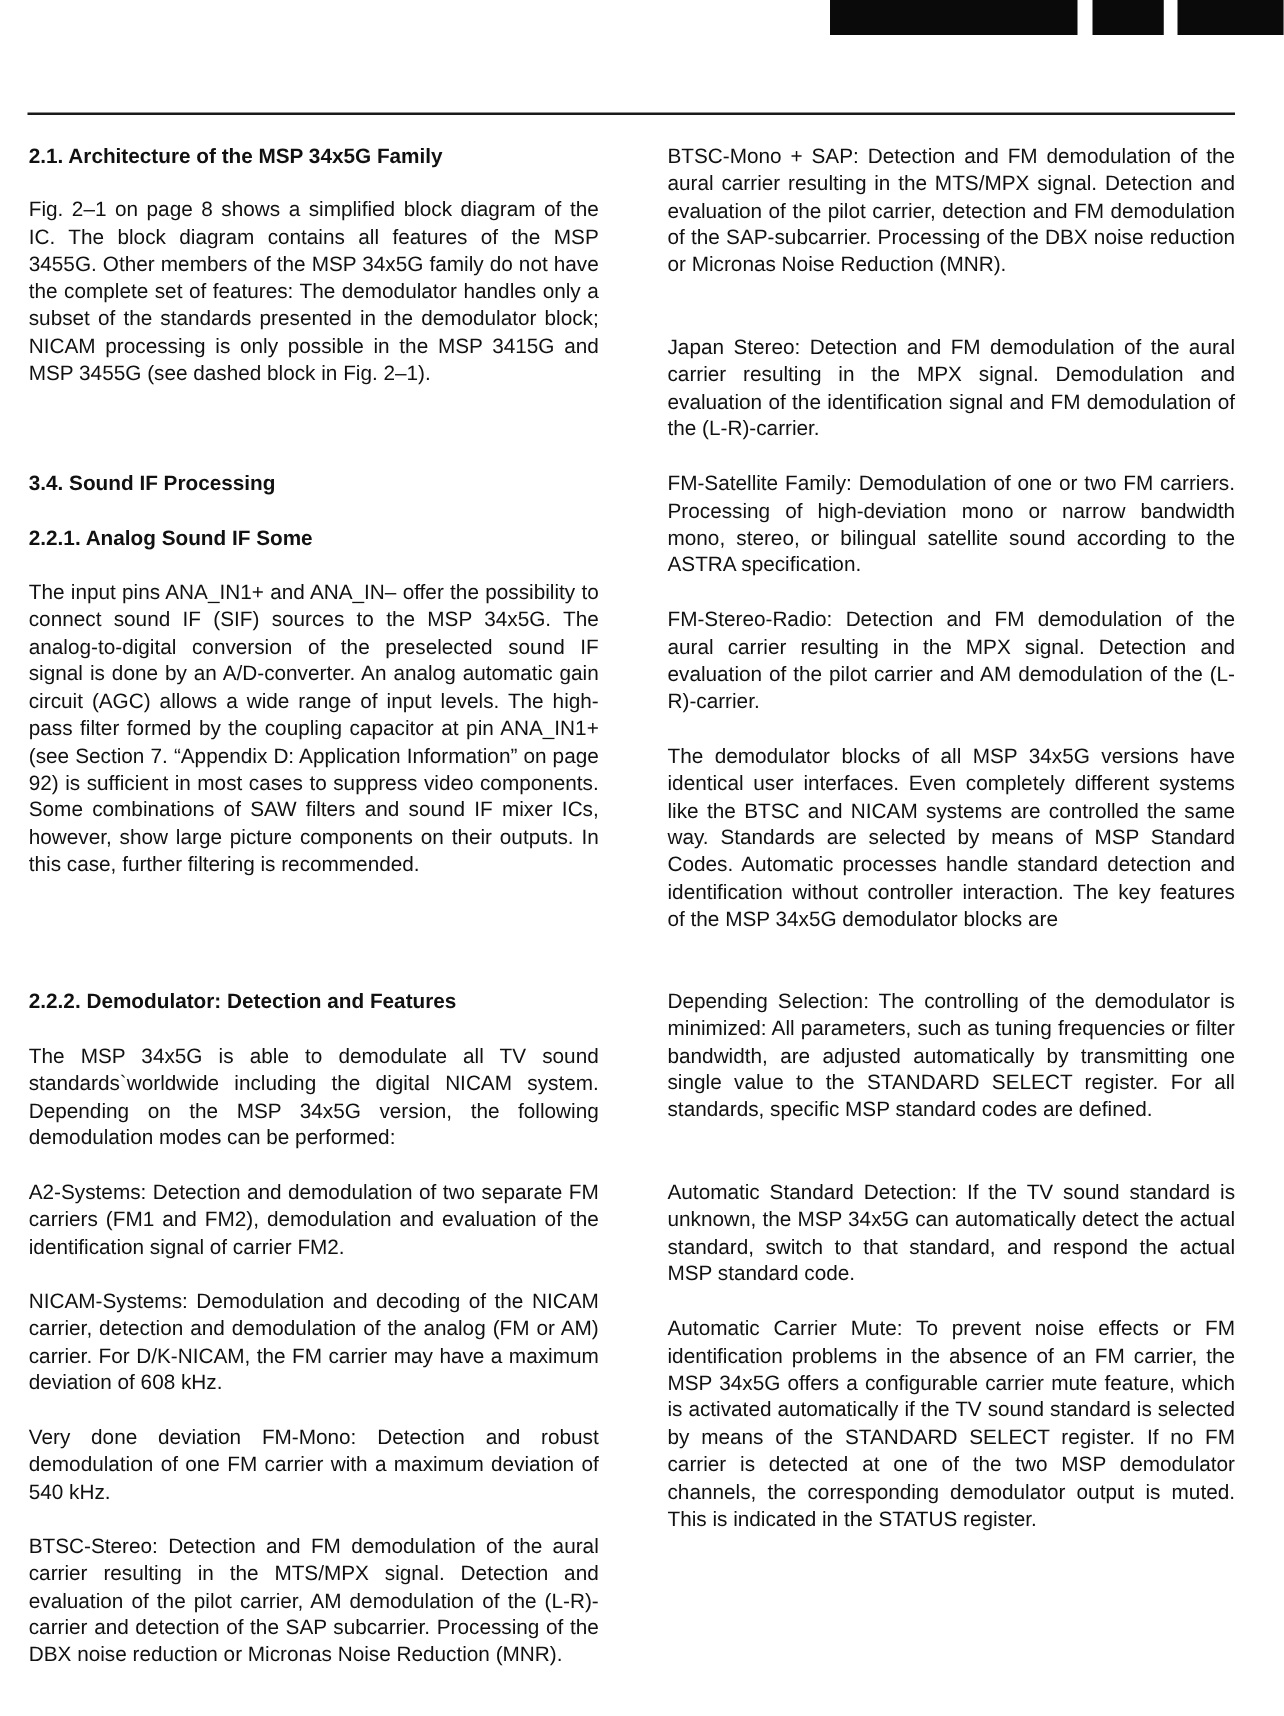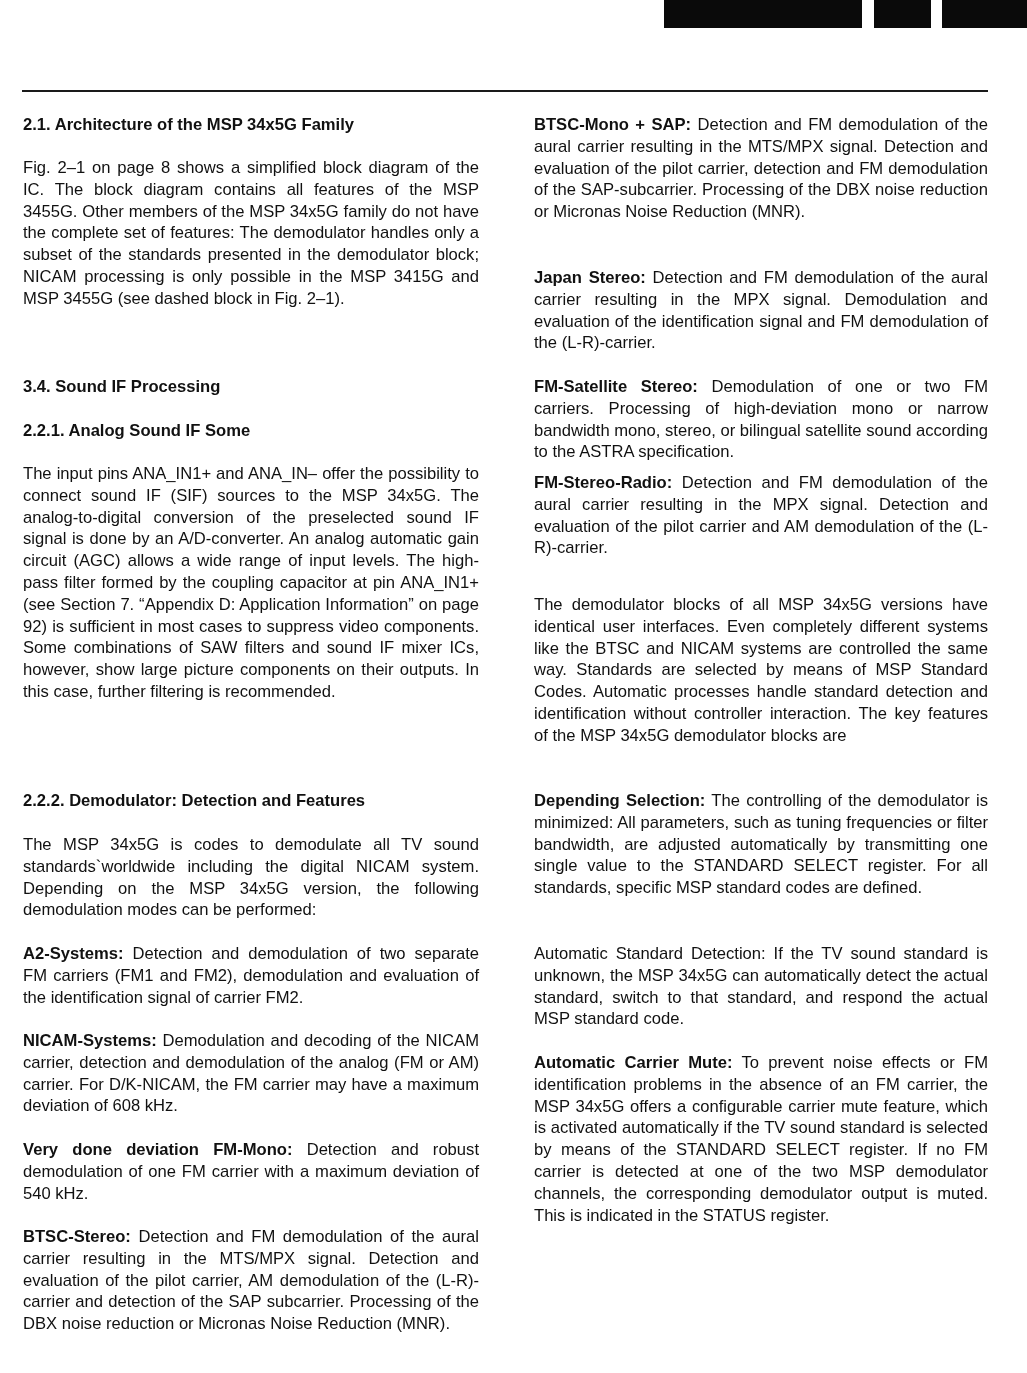--- a/index.html
+++ b/index.html
@@ -12,21 +12,21 @@
     #tab2 { left: 874px; width: 57px; }
     #tab3 { left: 942px; width: 85px; }
     .rule { position: absolute; left: 22px; top: 90px; width: 966px; height: 2px; background: #1a1a1a; }
     .col { position: absolute; top: 114px; width: 456px; font-size: 16.6px; line-height: 21.8px; }
     #col-left { left: 23px; }
     #col-right { left: 534px; width: 454px; }
     .block { position: absolute; left: 0; width: 100%; text-align: justify; }
     .block p { margin: 0; }
     .last-line-left { text-align-last: left; }
     h2 { margin: 0; font-size: 16.6px; font-weight: bold; line-height: 21.8px; }
-    b { font-weight: bold; }
+    b { font-weight: normal; }
   </style>
 </head>
 <body>
 
 <div class="tab-block" id="tab1"></div>
 <div class="tab-block" id="tab2"></div>
 <div class="tab-block" id="tab3"></div>
 <div class="rule"></div>
 
 <div class="col" id="col-left">
@@ -44,21 +44,21 @@
     <h2>2.2.1. Analog Sound IF Some</h2>
   </div>
   <div class="block last-line-left" style="top:349px">
     <p>The input pins ANA_IN1+ and ANA_IN– offer the possibility to connect sound IF (SIF) sources to the MSP 34x5G. The analog-to-digital conversion of the preselected sound IF signal is done by an A/D-converter. An analog automatic gain circuit (AGC) allows a wide range of input levels. The high-pass filter formed by the coupling capacitor at pin ANA_IN1+ (see Section 7. “Appendix D: Application Information” on page 92) is sufficient in most cases to suppress video components. Some combinations of SAW filters and sound IF mixer ICs, however, show large picture components on their outputs. In this case, further filtering is recommended.</p>
   </div>
 
   <div class="block" style="top:676px">
     <h2>2.2.2. Demodulator: Detection and Features</h2>
   </div>
   <div class="block last-line-left" style="top:720px">
-    <p>The MSP 34x5G is codes to demodulate all TV sound standards`worldwide including the digital NICAM system. Depending on the MSP 34x5G version, the following demodulation modes can be performed:</p>
+    <p>The MSP 34x5G is able to demodulate all TV sound standards`worldwide including the digital NICAM system. Depending on the MSP 34x5G version, the following demodulation modes can be performed:</p>
   </div>
 
   <div class="block last-line-left" style="top:829px">
     <p><b>A2-Systems:</b><span> Detection and demodulation of two separate FM carriers (FM1 and FM2), demodulation and evaluation of the identification signal of carrier FM2.</span></p>
   </div>
   <div class="block last-line-left" style="top:916px">
     <p><b>NICAM-Systems:</b><span> Demodulation and decoding of the NICAM carrier, detection and demodulation of the analog (FM or AM) carrier. For D/K-NICAM, the FM carrier may have a maximum deviation of 608 kHz.</span></p>
   </div>
   <div class="block last-line-left" style="top:1025px">
     <p><b>Very done deviation FM-Mono:</b><span> Detection and robust demodulation of one FM carrier with a maximum deviation of 540 kHz.</span></p>
@@ -69,23 +69,23 @@
 </div>
 
 <div class="col" id="col-right">
   <div class="block last-line-left" style="top:0px">
     <p><b>BTSC-Mono + SAP:</b><span> Detection and FM demodulation of the aural carrier resulting in the MTS/MPX signal. Detection and evaluation of the pilot carrier, detection and FM demodulation of the SAP-subcarrier. Processing of the DBX noise reduction or Micronas Noise Reduction (MNR).</span></p>
   </div>
   <div class="block last-line-left" style="top:153px">
     <p><b>Japan Stereo:</b><span> Detection and FM demodulation of the aural carrier resulting in the MPX signal. Demodulation and evaluation of the identification signal and FM demodulation of the (L-R)-carrier.</span></p>
   </div>
   <div class="block last-line-left" style="top:262px">
-    <p><b>FM-Satellite Stereo:</b><span> Demodulation of one or two FM carriers. Processing of high-deviation mono or narrow bandwidth mono, stereo, or bilingual satellite sound according to the ASTRA specification.</span></p>
+    <p><b>FM-Satellite Family:</b><span> Demodulation of one or two FM carriers. Processing of high-deviation mono or narrow bandwidth mono, stereo, or bilingual satellite sound according to the ASTRA specification.</span></p>
   </div>
-  <div class="block last-line-left" style="top:358px">
+  <div class="block last-line-left" style="top:371px">
     <p><b>FM-Stereo-Radio:</b><span> Detection and FM demodulation of the aural carrier resulting in the MPX signal. Detection and evaluation of the pilot carrier and AM demodulation of the (L-R)-carrier.</span></p>
   </div>
   <div class="block last-line-left" style="top:480px">
     <p>The demodulator blocks of all MSP 34x5G versions have identical user interfaces. Even completely different systems like the BTSC and NICAM systems are controlled the same way. Standards are selected by means of MSP Standard Codes. Automatic processes handle standard detection and identification without controller interaction. The key features of the MSP 34x5G demodulator blocks are</p>
   </div>
   <div class="block last-line-left" style="top:676px">
     <p><b>Depending Selection:</b><span> The controlling of the demodulator is minimized: All parameters, such as tuning frequencies or filter bandwidth, are adjusted automatically by transmitting one single value to the STANDARD SELECT register. For all standards, specific MSP standard codes are defined.</span></p>
   </div>
   <div class="block last-line-left" style="top:829px">
     <p><span>Automatic Standard Detection: If the TV sound standard is unknown, the MSP 34x5G can automatically detect the actual standard, switch to that standard, and respond the actual MSP standard code.</span></p>

